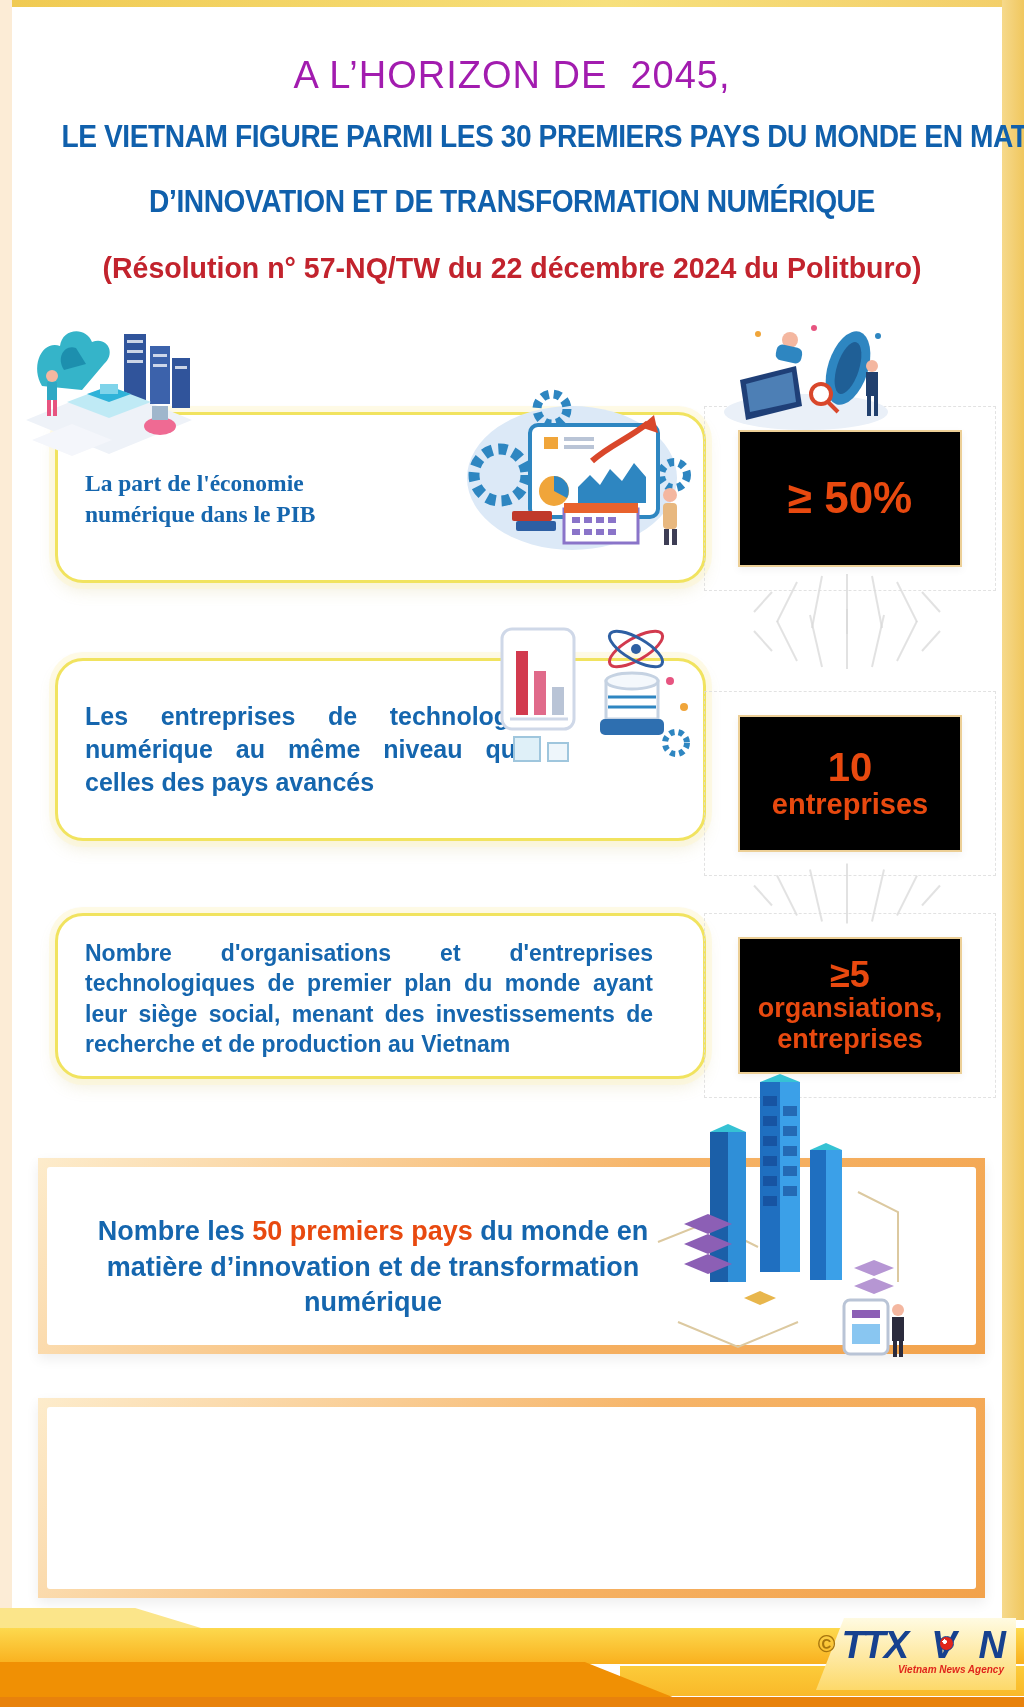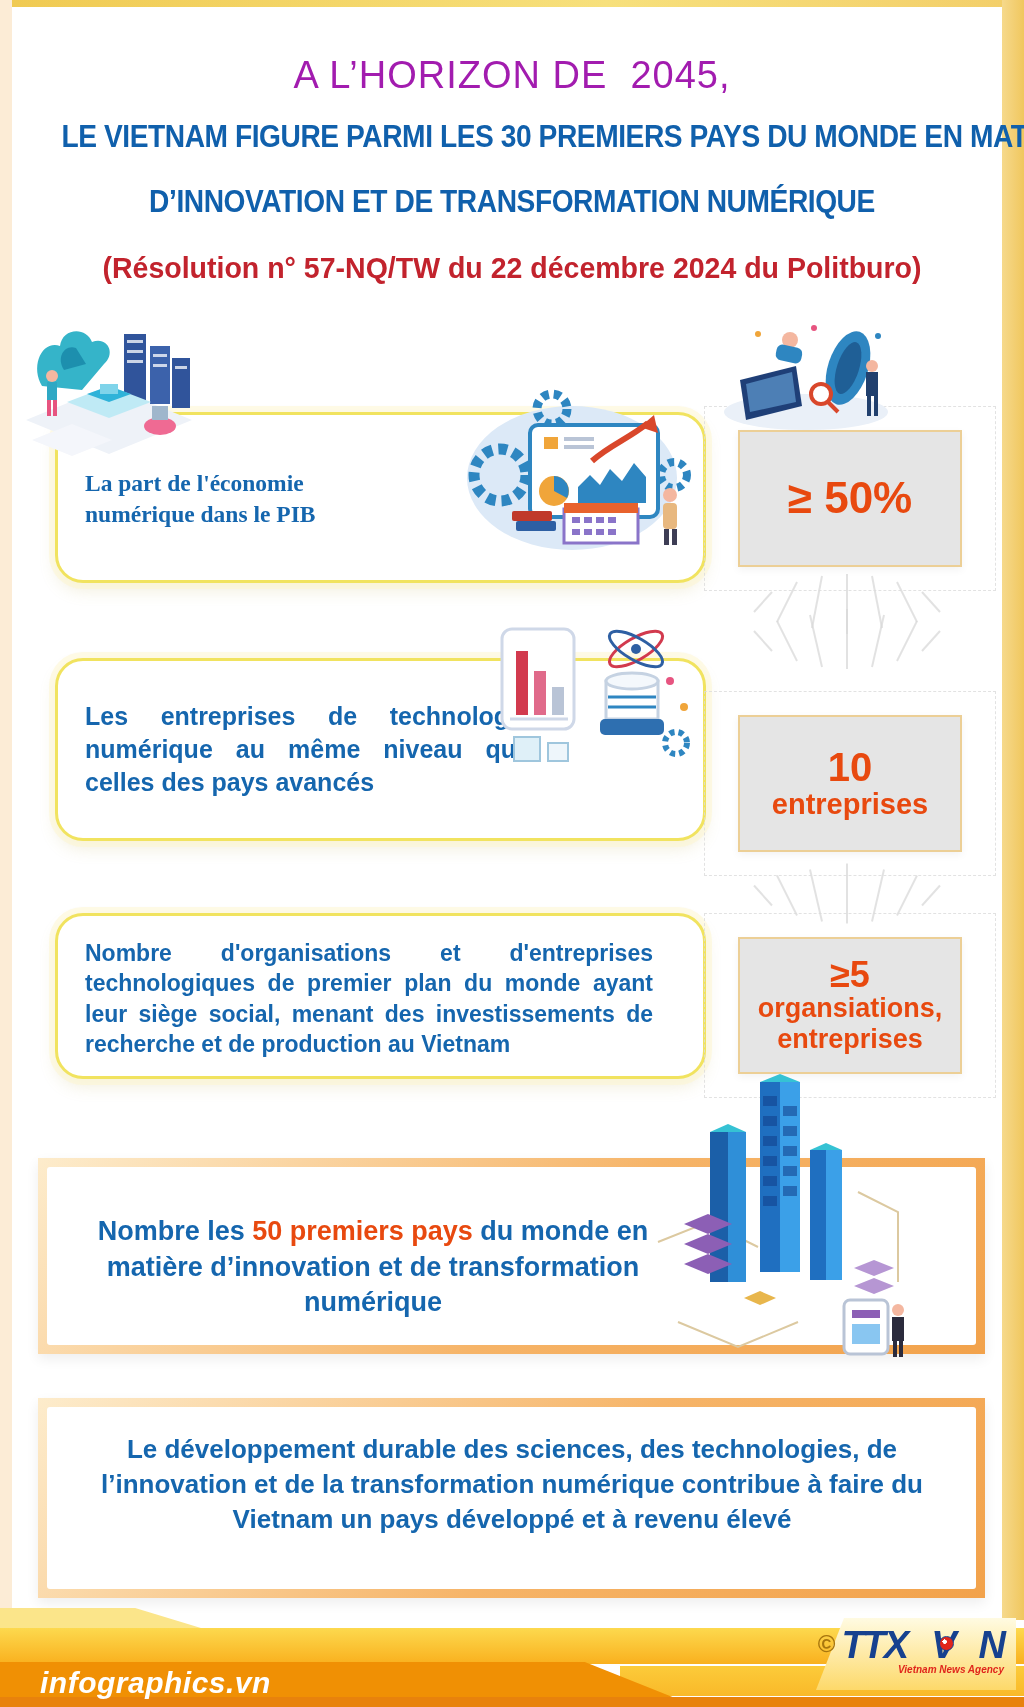--- a/index.html
+++ b/index.html
@@ -24,21 +24,21 @@
   .tbox{position:absolute;background:#fff;border:3px solid #f1e35f;border-radius:28px;
         box-shadow:0 0 0 6px rgba(253,246,210,.55), 0 8px 16px rgba(190,170,80,.18);}
   .tbox1{left:55px;top:412px;width:645px;height:165px;}
   .tbox2{left:55px;top:658px;width:645px;height:177px;}
   .tbox3{left:55px;top:913px;width:645px;height:160px;}
   .tlabel{position:absolute;color:#1566ae;font-weight:bold;line-height:1.32;z-index:3;}
   .tlabel1{left:85px;top:468px;width:330px;font-size:23.5px;font-family:Liberation Serif, serif;}
   .tlabel2{left:85px;top:700px;width:445px;font-size:25px;text-align:justify;}
   .tlabel3{left:85px;top:938px;width:568px;font-size:23px;text-align:justify;}
   
-  .vbox{position:absolute;left:738px;width:220px;height:133px;background:#e5e5e5;
+  .vbox{position:absolute;left:738px;width:220px;height:133px;background:#000000;
         border:2px solid #eccf96;display:flex;flex-direction:column;align-items:center;
         justify-content:center;z-index:3;box-shadow:0 3px 8px rgba(0,0,0,.05);}
   .vbox::before{content:"";position:absolute;left:-36px;right:-36px;top:-26px;bottom:-26px;
         border:1px dashed #dcdcdc;z-index:-1;opacity:.8;}
   .vbox1{top:430px;} .vbox2{top:715px;} .vbox3{top:937px;}
   .v-big{color:#e8490f;font-weight:bold;font-size:44px;line-height:1.05;}
   .vbox2 .v-big{font-size:40px;} .vbox3 .v-big{font-size:36px;}
   .v-small{color:#e8490f;font-weight:bold;font-size:29px;line-height:1.15;}
   .vbox3 .v-small{font-size:27px;}
   
@@ -299,29 +299,27 @@
     <rect x="204" y="252" width="28" height="20" fill="#3ba0e8" opacity=".6"></rect>
     <circle cx="250" cy="238" r="6" fill="#f4b7a0"></circle>
     <rect x="244" y="245" width="12" height="24" fill="#2b2b3d"></rect>
     <rect x="245" y="269" width="4" height="16" fill="#2b2b3d"></rect>
     <rect x="251" y="269" width="4" height="16" fill="#2b2b3d"></rect>
   </svg>
 
   <div class="banner banner2">
     <div class="banner-inner"></div>
   </div>
-  <div class="b2-text">Le développement durable des sciences, des technologies, de l’innovation et de la transformation numérique contribue à faire du Vietnam un pays développé et à revenu élevé</div>
 
   <div class="footer">
     <div class="f-wedge"></div>
     <div class="f-gold"></div>
     <div class="f-gold2"></div>
     <div class="f-site-band"></div>
     <div class="f-bottom"></div>
-    <div class="f-site">infographics.vn</div>
     <div class="f-logo-panel"></div>
     <div class="f-logo-row">
       <span class="f-copy">©</span>
       <span class="f-logo">
         <span>TTX</span>
         <span class="v-wrap">
           <span>V</span>
           <span class="emblem"></span>
         </span>
         <span>N</span>

